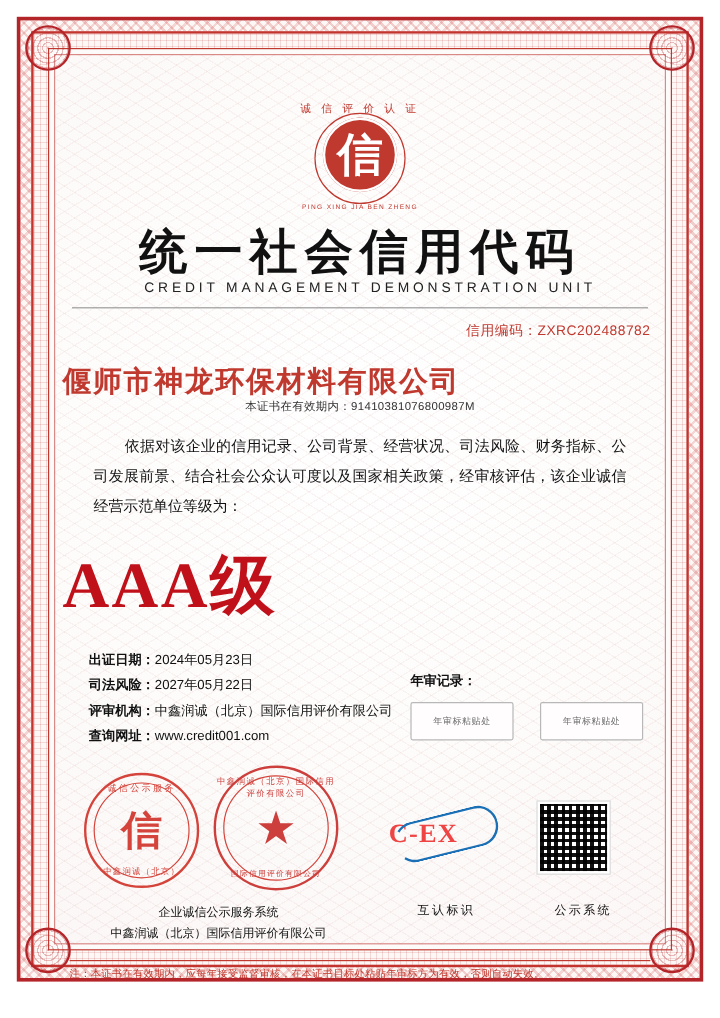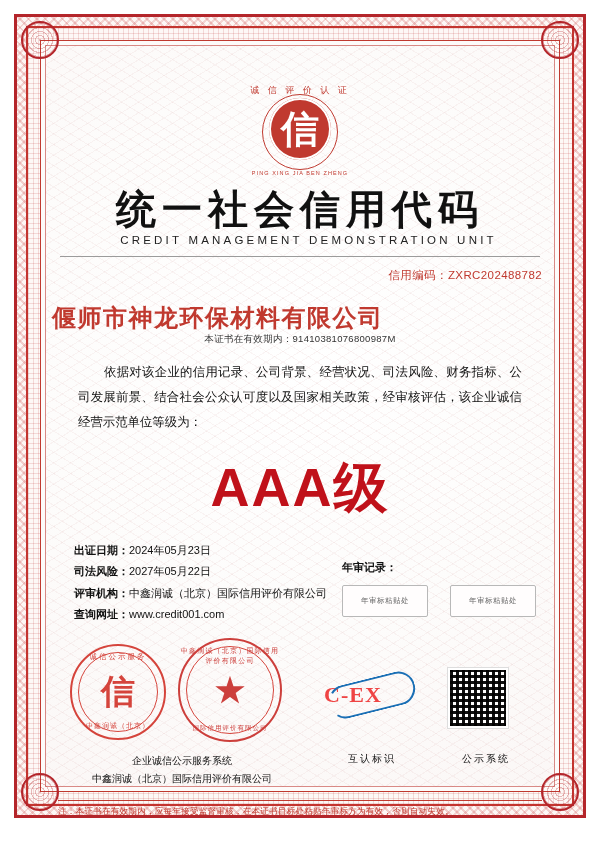--- a/index.html
+++ b/index.html
@@ -98,22 +98,22 @@
     font-size:9.5px;color:#333;letter-spacing:.3px;
   }
 
   .body-text{
     position:absolute;left:26px;right:26px;top:308px;
     font-size:12.4px;line-height:2.0;color:#111;text-align:justify;text-indent:26px;
     font-family:"Liberation Serif","DejaVu Serif",serif;
   }
 
   .grade{
-    position:absolute;left:0;right:0;top:400px;text-align:center;
-    font-family:Liberation Sans, sans-serif;
+    position:absolute;left:0;right:0;top:400px;
+    font-family:Liberation Serif, serif;
     font-size:54px;font-weight:bold;color:#c0111a;letter-spacing:2px;
   }
 
   
   .details{position:absolute;left:22px;top:488px;font-size:11px;color:#111;line-height:1.95;}
   .details .row{white-space:nowrap;}
   .details .lbl{font-weight:bold;}
 
   .annual{position:absolute;left:290px;top:508px;}
   .annual .hd{font-size:11px;font-weight:bold;color:#111;}

